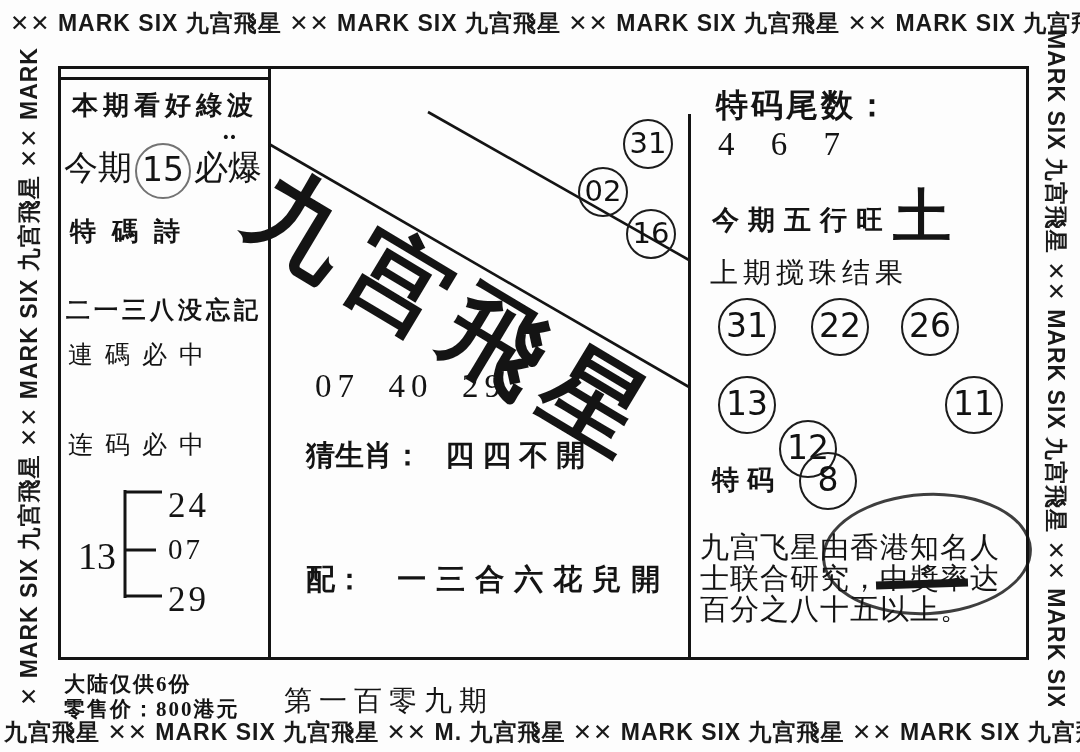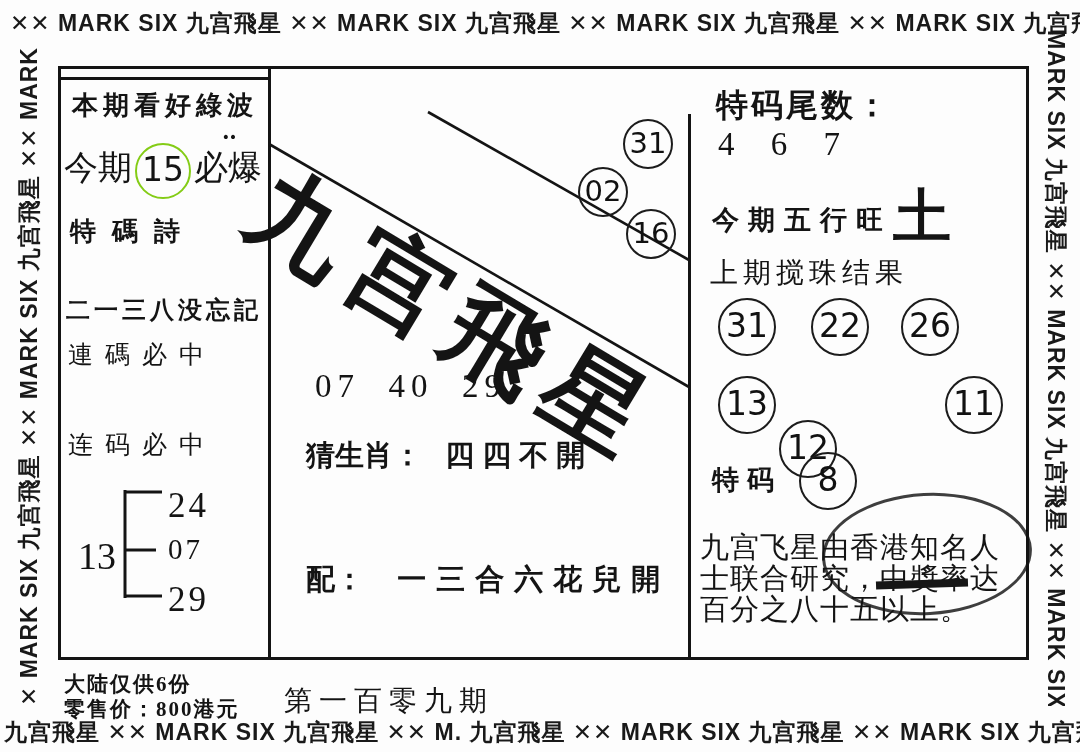--- a/index.html
+++ b/index.html
@@ -49,21 +49,21 @@
 
   <div class="abs" style="left:58px;top:66px;width:971px;height:594px;border:3px solid #141414;box-sizing:border-box;"></div>
   <div class="line" style="left:61px;top:77px;width:210px;height:3px;"></div>
   <div class="line" style="left:268px;top:69px;width:3px;height:589px;"></div>
   <div class="line" style="left:688px;top:114px;width:3px;height:544px;"></div>
 
   <div class="abs serif b nowrap" style="left:72px;top:88px;font-size:26px;letter-spacing:5px;">本期看好綠波</div>
   <div class="abs serif b" style="left:222px;top:118px;font-size:22px;letter-spacing:4px;">‥</div>
 
   <div class="abs serif nowrap" style="left:64px;top:140px;font-size:34px;height:56px;line-height:56px;">
-    <span>今期</span><span style="display:inline-block;width:52px;height:52px;border:2px solid #84cc16;border-radius:50%;
+    <span>今期</span><span style="display:inline-block;width:52px;height:52px;border:2px solid #737373;border-radius:50%;
              text-align:center;line-height:50px;font-size:33px;margin:0 3px;vertical-align:middle;
              font-family:'DejaVu Sans','Liberation Sans',sans-serif;">15</span><span>必爆</span>
   </div>
 
   <div class="abs serif b nowrap" style="left:70px;top:214px;font-size:26px;letter-spacing:16px;">特碼詩</div>
   <div class="abs serif b nowrap" style="left:66px;top:294px;font-size:24px;letter-spacing:4px;">二一三八没忘記</div>
 
   <div class="abs serif nowrap" style="left:68px;top:338px;font-size:25px;letter-spacing:12px;">連碼必中</div>
   <div class="abs serif nowrap" style="left:68px;top:428px;font-size:25px;letter-spacing:12px;">连码必中</div>
 

